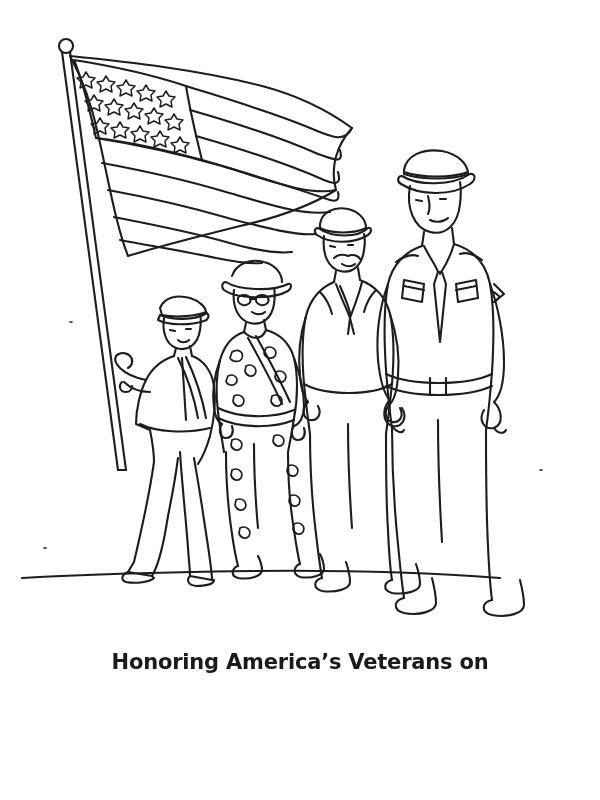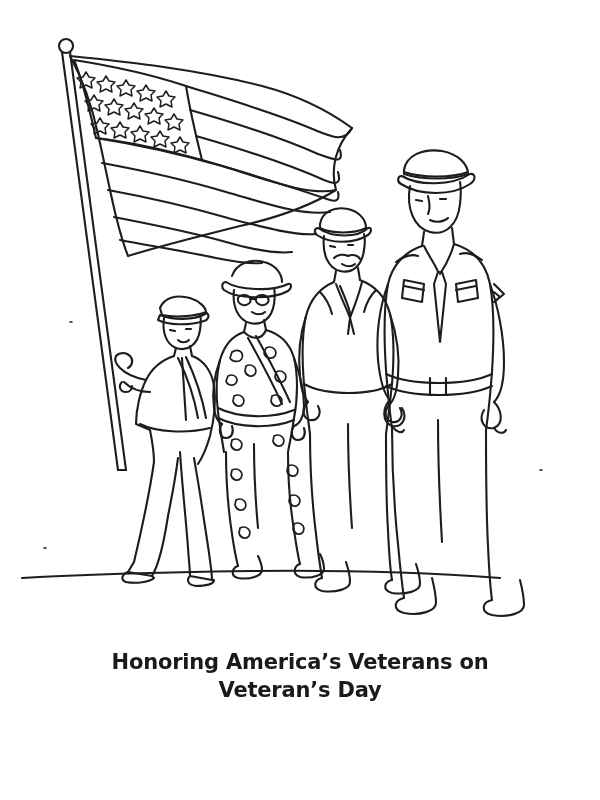--- a/index.html
+++ b/index.html
@@ -335,16 +335,15 @@
         <path d="M70 322 l2 0"></path>
         <path d="M44 548 l2 0"></path>
         <path d="M540 470 l2 0"></path>
       </g>
 
     </svg>
   </div>
 
   <div id="caption">
     <span class="line">Honoring America’s Veterans on</span>
-    <span class="line">Veteran’s Day</span>
   </div>
 
 </div>
 
 </body></html>

